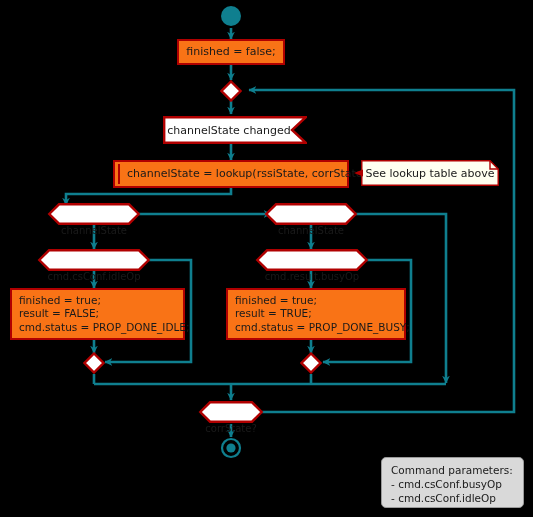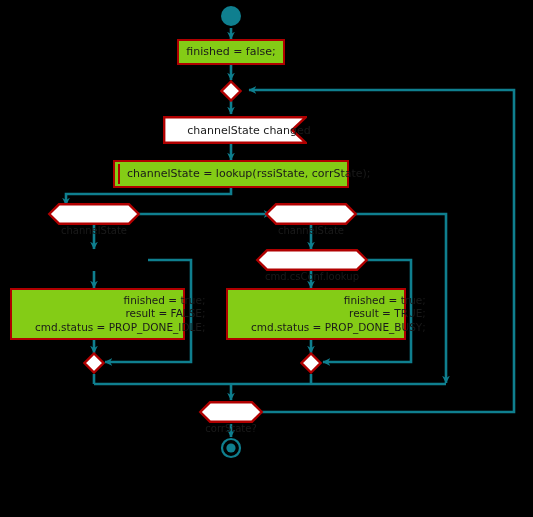--- a/index.html
+++ b/index.html
@@ -2,36 +2,36 @@
 <html><head>
 <meta charset="utf-8">
 <style>
   html,body{margin:0;padding:0;background:#000;}
   body{width:533px;height:517px;position:relative;overflow:hidden;
        font-family:"DejaVu Sans","Liberation Sans",sans-serif;}
   #canvas{position:absolute;left:0;top:0;width:533px;height:517px;}
   .node{position:absolute;box-sizing:border-box;}
 
   
-  .action{background:#84cc16;border:2px solid #b00000;color:#1a1a1a;
+  .action{background:#f97316;border:2px solid #b00000;color:#1a1a1a;
           display:flex;align-items:center;justify-content:flex-start;
-          padding:3px 23px;white-space:pre;line-height:1.28;text-align:right;}
+          padding:3px 7px;white-space:pre;line-height:1.28;}
   .action.center{justify-content:center;}
   .action .inner-bar{position:absolute;left:3px;top:2px;bottom:2px;
                      width:2px;background:#b00000;}
 
   
   .hexwrap{position:absolute;}
   .hexwrap svg{position:absolute;left:0;top:0;overflow:visible;}
   .hexlabel{position:absolute;left:0;top:0;width:100%;height:100%;
             display:flex;align-items:center;justify-content:center;
             color:#1a1a1a;white-space:nowrap;pointer-events:none;margin-top:16px;}
 
   
-  .sigwrap{position:absolute;padding-left:40px;}
+  .sigwrap{position:absolute;}
   .siglabel{position:absolute;left:0;top:0;width:100%;height:100%;
             display:flex;align-items:center;justify-content:center;
             color:#1a1a1a;white-space:nowrap;pointer-events:none;
             padding-right:12px;box-sizing:border-box;}
 
   
   .notewrap{position:absolute;}
   .notelabel{position:absolute;left:0;top:0;width:100%;height:100%;
              display:flex;align-items:center;justify-content:center;
              color:#1a1a1a;white-space:nowrap;pointer-events:none;}
@@ -119,41 +119,55 @@
       <polygon points="1.2,1.2 142.8,1.2 129,14 142.8,26.8 1.2,26.8" fill="#ffffff" stroke="#b00000" stroke-width="2.4"></polygon>
     </svg>
     <div class="siglabel" style="font-size:11px;">channelState changed</div>
   </div>
 
   <div class="node action" style="left:113px;top:160px;width:236px;height:28px;font-size:11px;padding-left:12px;">
     <span class="inner-bar"></span>
     <span>channelState = lookup(rssiState, corrState);</span>
   </div>
 
+  <div class="notewrap" style="left:361px;top:160px;width:138px;height:26px;">
+    <svg width="138" height="26" style="position:absolute;left:0;top:0;overflow:visible;">
+      <polygon points="0.8,0.8 129,0.8 137.2,9 137.2,25.2 0.8,25.2" fill="#fffff0" stroke="#b00000" stroke-width="1.4"></polygon>
+      <polyline points="129,0.8 129,9 137.2,9" fill="none" stroke="#b00000" stroke-width="1.4"></polyline>
+      <polygon points="-7,13 2,9.4 2,16.6" fill="#b00000"></polygon>
+    </svg>
+    <div class="notelabel" style="font-size:11px;">See lookup table above</div>
+  </div>
 
   <div class="hexwrap" style="left:48px;top:203px;width:92px;height:22px;">
     <svg width="92" height="22">
       <polygon points="11,1.3 81,1.3 90.7,11 81,20.7 11,20.7 1.3,11" fill="#ffffff" stroke="#b00000" stroke-width="2.4"></polygon>
     </svg>
     <div class="hexlabel" style="font-size:10px;">channelState</div>
   </div>
 
   <div class="hexwrap" style="left:265px;top:203px;width:92px;height:22px;">
     <svg width="92" height="22">
       <polygon points="11,1.3 81,1.3 90.7,11 81,20.7 11,20.7 1.3,11" fill="#ffffff" stroke="#b00000" stroke-width="2.4"></polygon>
     </svg>
     <div class="hexlabel" style="font-size:10px;">channelState</div>
   </div>
 
+  <div class="hexwrap" style="left:38px;top:249px;width:112px;height:22px;">
+    <svg width="112" height="22">
+      <polygon points="11,1.3 101,1.3 110.7,11 101,20.7 11,20.7 1.3,11" fill="#ffffff" stroke="#b00000" stroke-width="2.4"></polygon>
+    </svg>
+    <div class="hexlabel" style="font-size:10px;">cmd.csConf.idleOp</div>
+  </div>
 
   <div class="hexwrap" style="left:256px;top:249px;width:112px;height:22px;">
     <svg width="112" height="22">
       <polygon points="11,1.3 101,1.3 110.7,11 101,20.7 11,20.7 1.3,11" fill="#ffffff" stroke="#b00000" stroke-width="2.4"></polygon>
     </svg>
-    <div class="hexlabel" style="font-size:10px;">cmd.csConf.lookup</div>
+    <div class="hexlabel" style="font-size:10px;">cmd.result.busyOp</div>
   </div>
 
   <div class="node action" style="left:10px;top:288px;width:175px;height:52px;font-size:10.5px;">finished = true;
 result = FALSE;
 cmd.status = PROP_DONE_IDLE;</div>
 
   <div class="node action" style="left:226px;top:288px;width:180px;height:52px;font-size:10.5px;">finished = true;
 result = TRUE;
 cmd.status = PROP_DONE_BUSY;</div>
 
@@ -170,14 +184,17 @@
       <polygon points="11,1.3 53,1.3 62.7,11 53,20.7 11,20.7 1.3,11" fill="#ffffff" stroke="#b00000" stroke-width="2.4"></polygon>
     </svg>
     <div class="hexlabel" style="font-size:10px;">corrState?</div>
   </div>
 
   <svg class="node" style="left:220px;top:437px;width:22px;height:22px;">
     <circle cx="11" cy="11" r="9" fill="none" stroke="#0f7f8f" stroke-width="2.2"></circle>
     <circle cx="11" cy="11" r="4.6" fill="#0f7f8f"></circle>
   </svg>
 
+  <div class="legend" style="left:381px;top:457px;width:143px;height:51px;font-size:10.5px;">Command parameters:
+- cmd.csConf.busyOp
+- cmd.csConf.idleOp</div>
 
 </div>
 
 </body></html>

